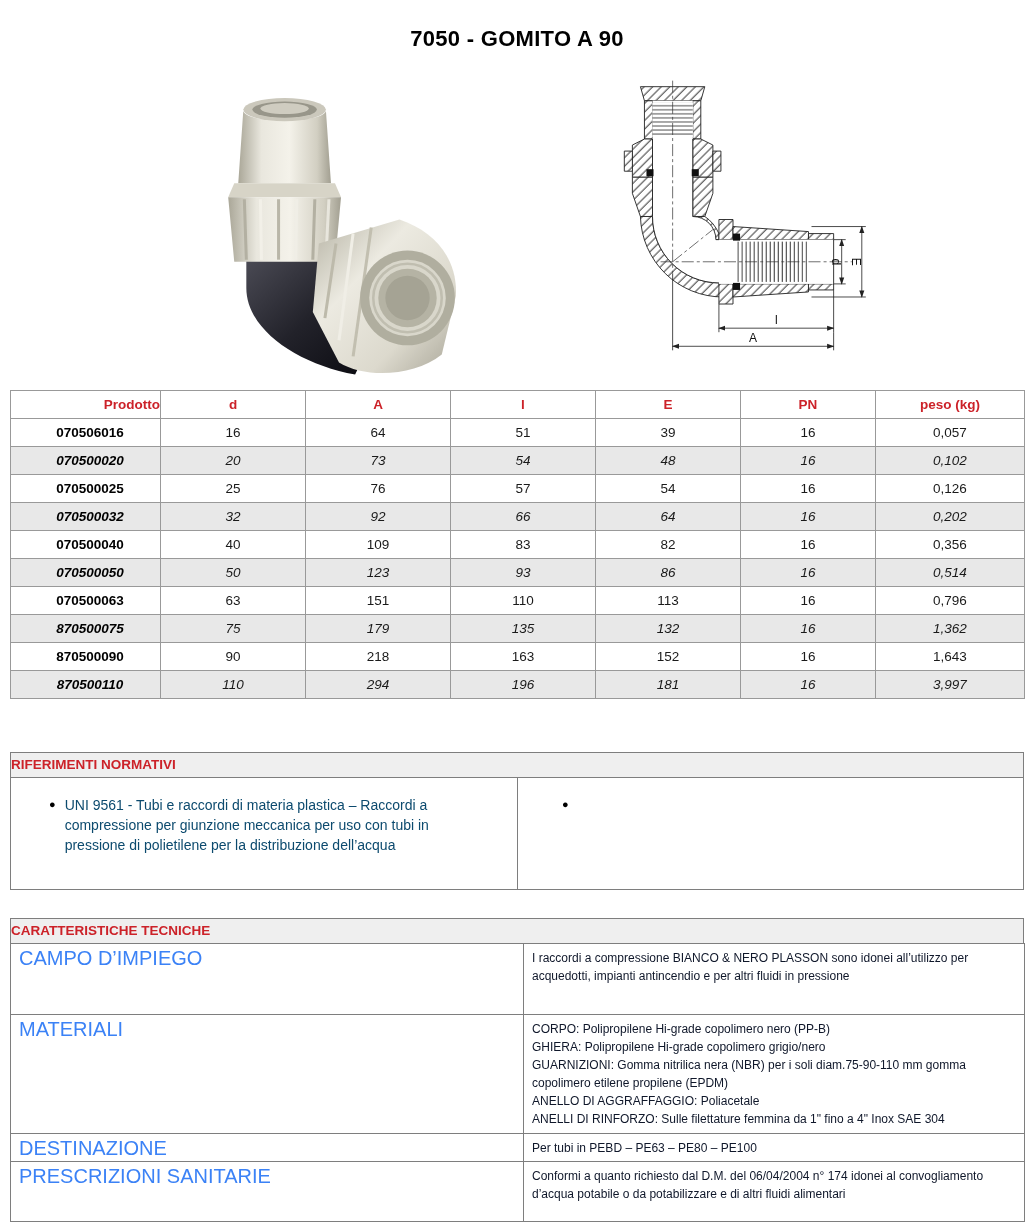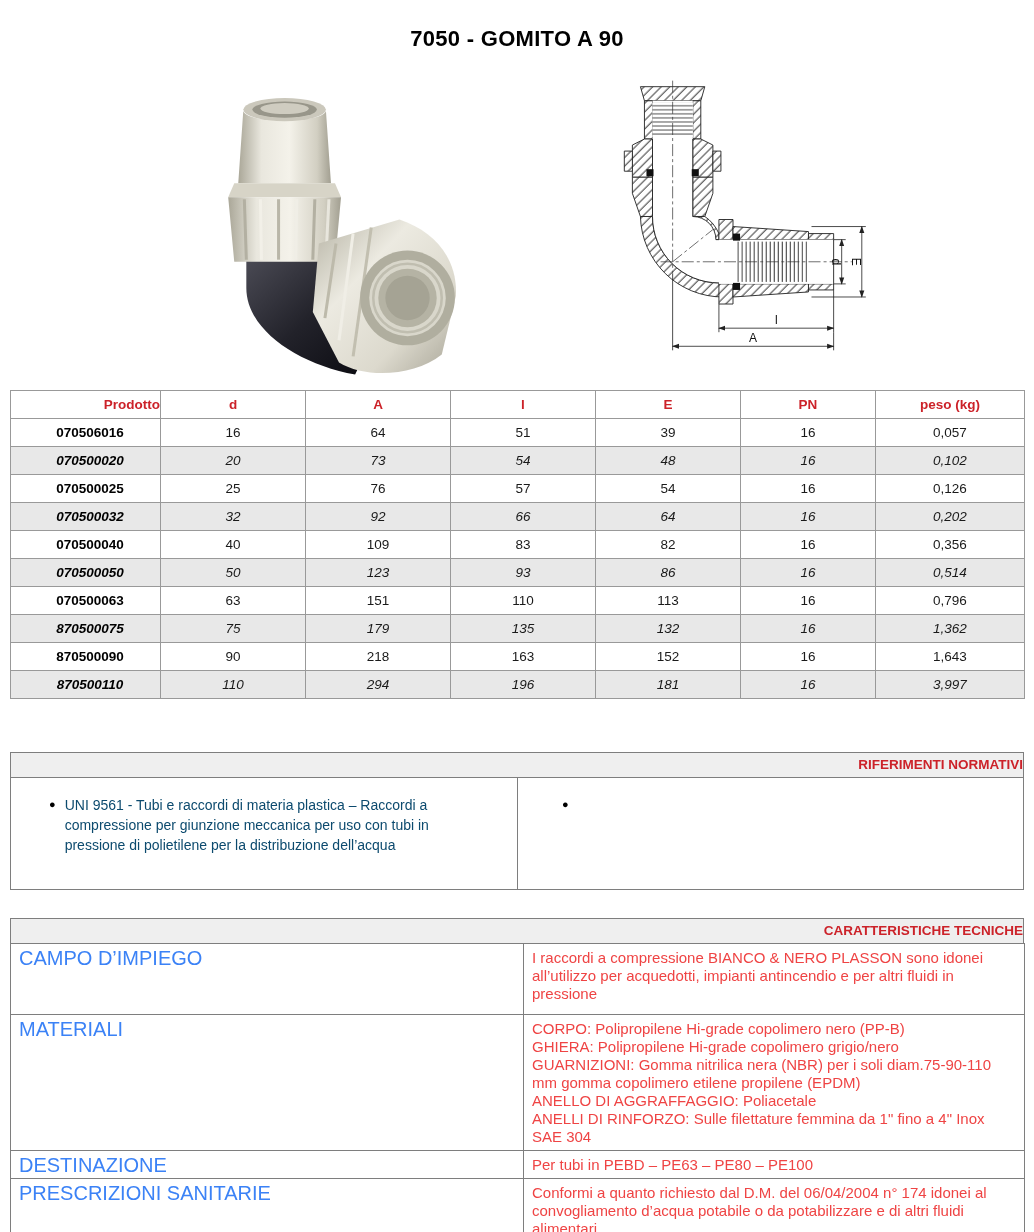--- a/index.html
+++ b/index.html
@@ -36,40 +36,40 @@
   table.spec td.code{text-align:center;padding-left:9px;font-weight:bold;color:#000;}
   table.spec tr.alt td{background:var(--row-alt);font-style:italic;}
 
   
   .section{position:absolute;left:10px;width:1014px;}
   .sec-norm{top:752px;}
   .sec-tech{top:918px;}
   .band{
     box-sizing:border-box;border:1px solid var(--box-gray);background:var(--band-bg);
     color:var(--accent-red);font-weight:bold;font-size:13.5px;
-    text-align:right;height:26px;line-height:24px;
+    text-align:left;height:26px;line-height:24px;
   }
   .norm-body{
     box-sizing:border-box;border:1px solid var(--box-gray);border-top:none;
     display:flex;height:112px;background:#fff;
   }
   .norm-cell{
     box-sizing:border-box;width:507px;padding:17px 28px 0 38px;
     display:flex;gap:9px;align-items:flex-start;
   }
   .norm-cell + .norm-cell{border-left:1px solid var(--box-gray);padding:17px 66px 0 44px;}
   .bullet{font-size:11px;line-height:19px;color:#000;}
   .norm-text{font-size:14px;line-height:20px;color:#0c4a6e;}
 
   table.tech{
     width:1014px;border-collapse:collapse;table-layout:fixed;margin-top:-1px;
   }
   table.tech td{
     border:1px solid var(--box-gray);vertical-align:top;
-    font-size:15px;line-height:18px;padding:5px 10px 4px 8px;color:#ef4444;
+    font-size:12px;line-height:18px;padding:5px 10px 4px 8px;color:#0f172a;
   }
   table.tech td.tlabel{font-size:20px;color:#3b82f6;}
   table.tech td.tvalue{white-space:pre-line;}
   tr.h0{height:71px;}
   tr.h1{height:119px;}
   tr.h2{height:27px;}
   tr.h3{height:60px;}
 </style>
 </head>
 <body>

